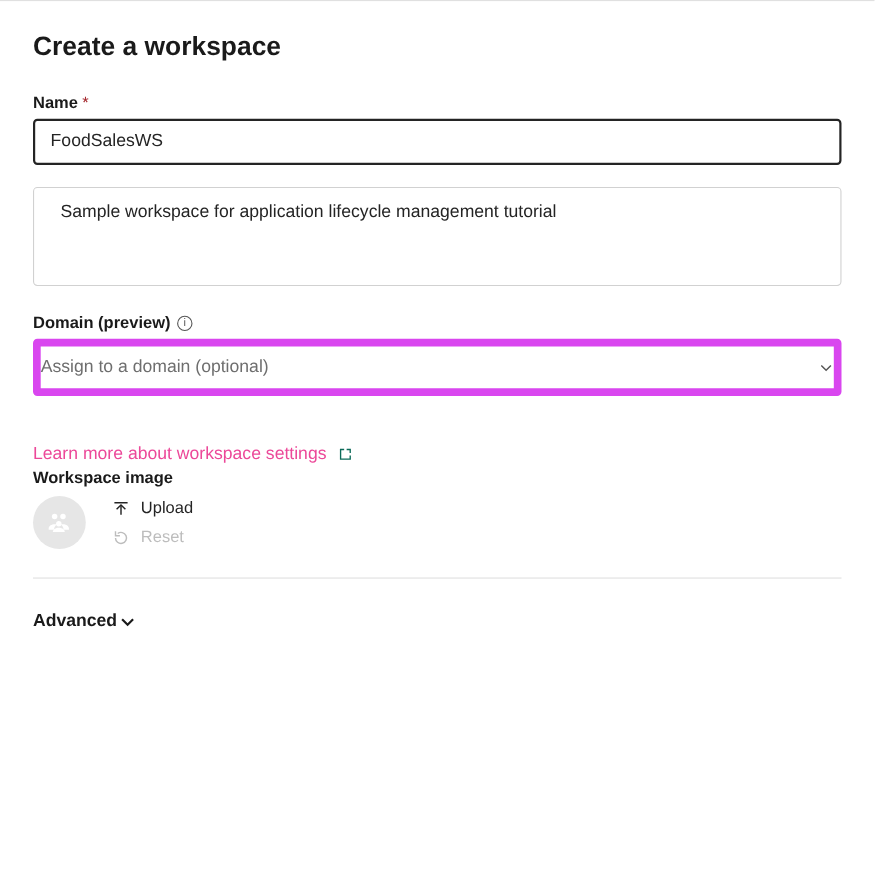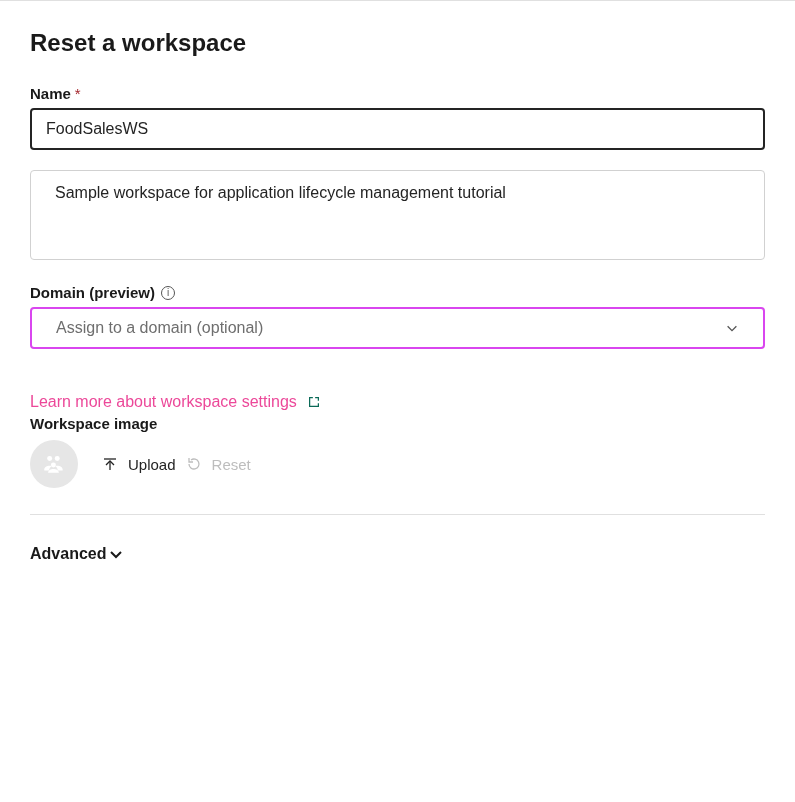--- a/index.html
+++ b/index.html
@@ -65,23 +65,23 @@
       border: 1px solid #555;
       border-radius: 50%;
       align-items: center; justify-content: center;
       font-size: 10px; font-weight: 400;
       font-style: normal;
       color: #555;
       margin-left: 2px;
     }
     .domain-select {
       width: 100%;
-      border: 2px solid #d946ef;
+      border: 7px solid #d946ef;
       border-radius: 4px;
-      padding: 10px 24px;
+      padding: 10px 0;
       display: flex;
       justify-content: space-between;
       align-items: center;
       font-size: 16px;
       color: #6e6e6e;
       cursor: pointer;
       background: #fff;
     }
     .chevron-down { width: 14px; height: 14px; }
     .learn-link {
@@ -97,21 +97,21 @@
     .learn-link svg { width: 14px; height: 14px; flex-shrink: 0; }
     .workspace-image-section { margin-top: 4px; }
     .wi-row { display: flex; align-items: center; gap: 24px; margin-top: 8px; }
     .avatar {
       width: 48px; height: 48px;
       border-radius: 50%;
       background: #e6e6e6;
       display: flex; align-items: center; justify-content: center;
     }
     .avatar svg { width: 26px; height: 26px; fill: #ffffff; }
-    .wi-actions { display: flex; gap: 10px; }
+    .wi-actions { display: flex; flex-direction: column; gap: 10px; }
     .wi-btn {
       display: inline-flex;
       align-items: center;
       gap: 10px;
       font-size: 15px;
       background: none;
       border: none;
       cursor: pointer;
       font-family: inherit;
       color: #242424;
@@ -134,21 +134,21 @@
       cursor: pointer;
       padding: 4px 0;
     }
     .advanced-row svg { width: 16px; height: 16px; }
   </style>
 </head>
 <body>
 
 
 
-<h1 class="page-title">Reset a workspace</h1>
+<h1 class="page-title">Create a workspace</h1>
 
 <div class="field">
   <div class="field-label">
     <span>Name</span>
     <span class="required-asterisk">*</span>
   </div>
   <input class="name-input" type="text" value="FoodSalesWS" style="">
 </div>
 
 <div class="field">

